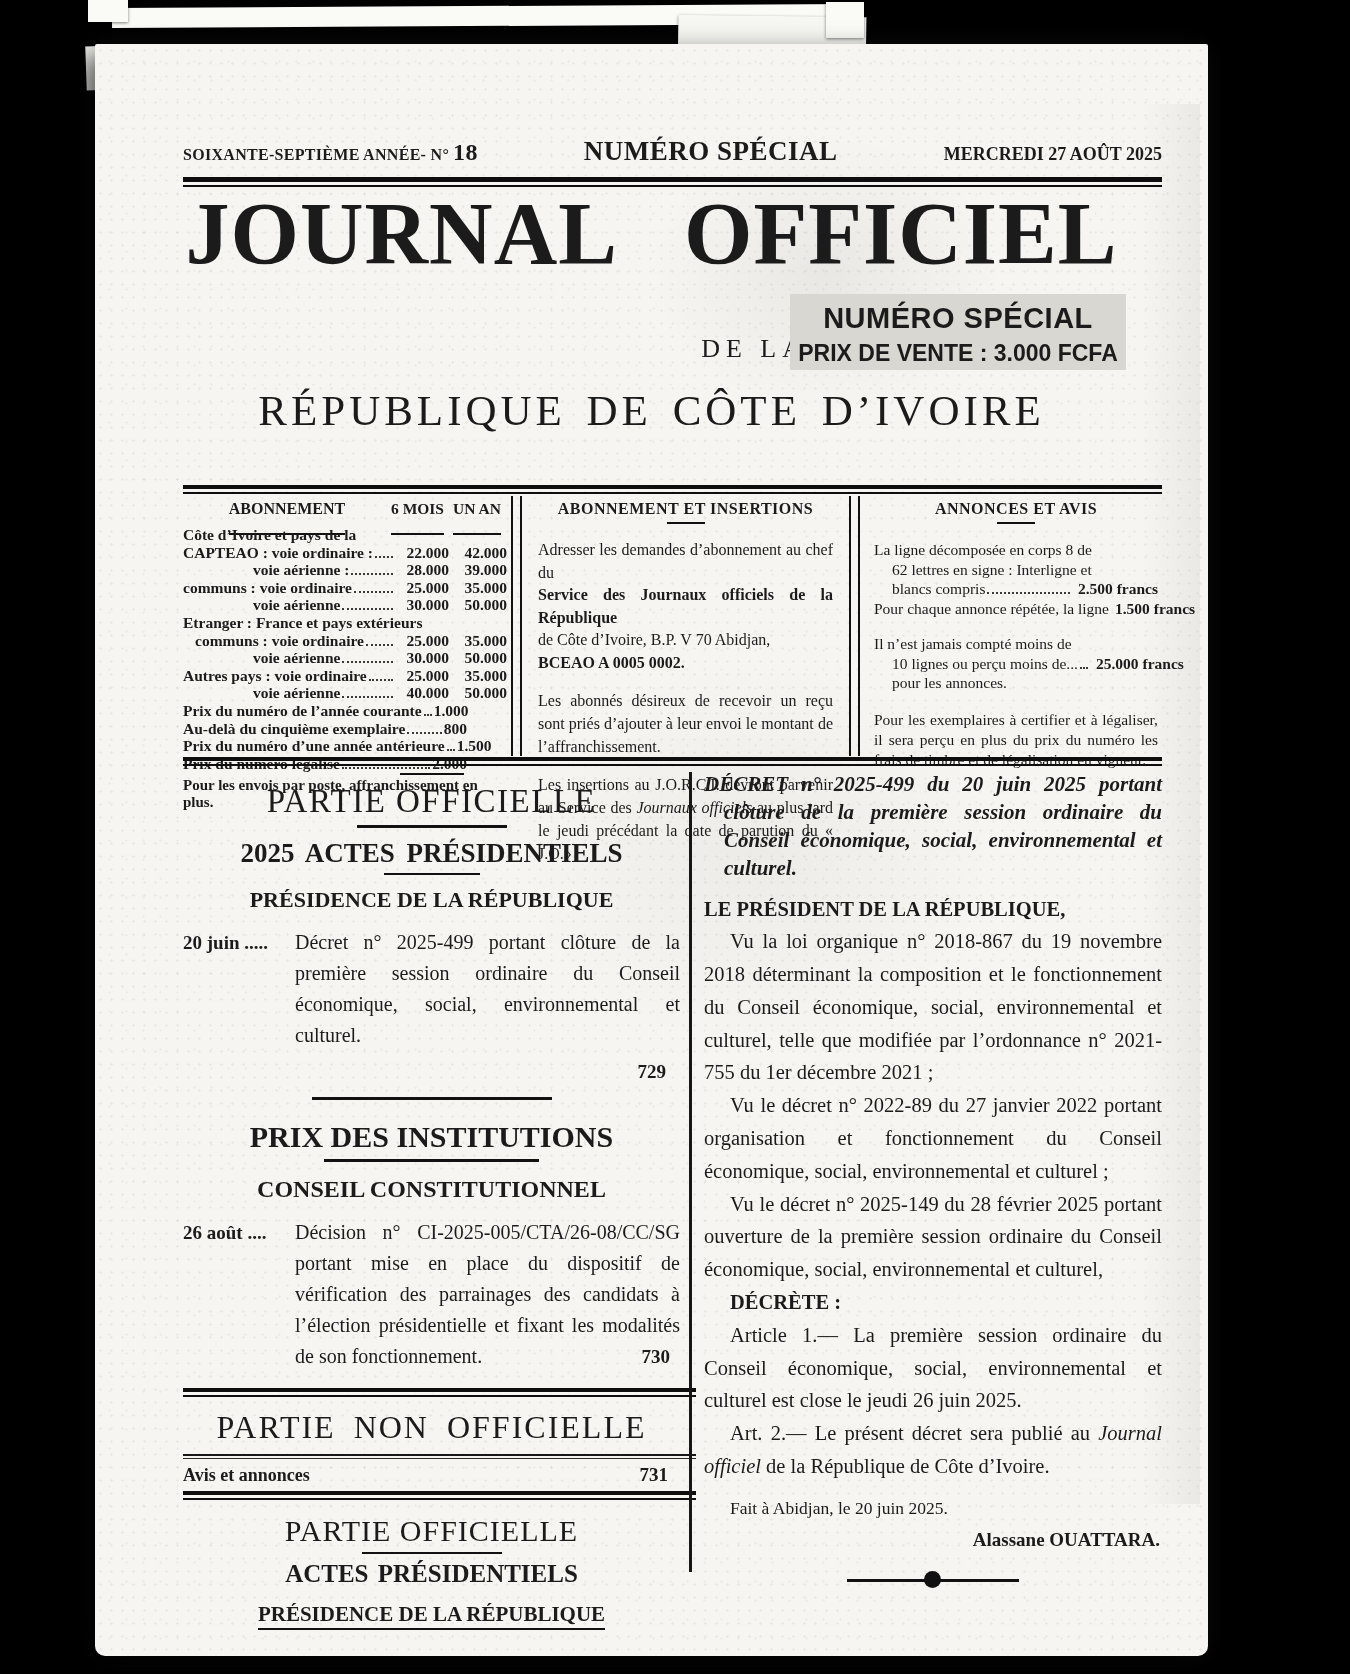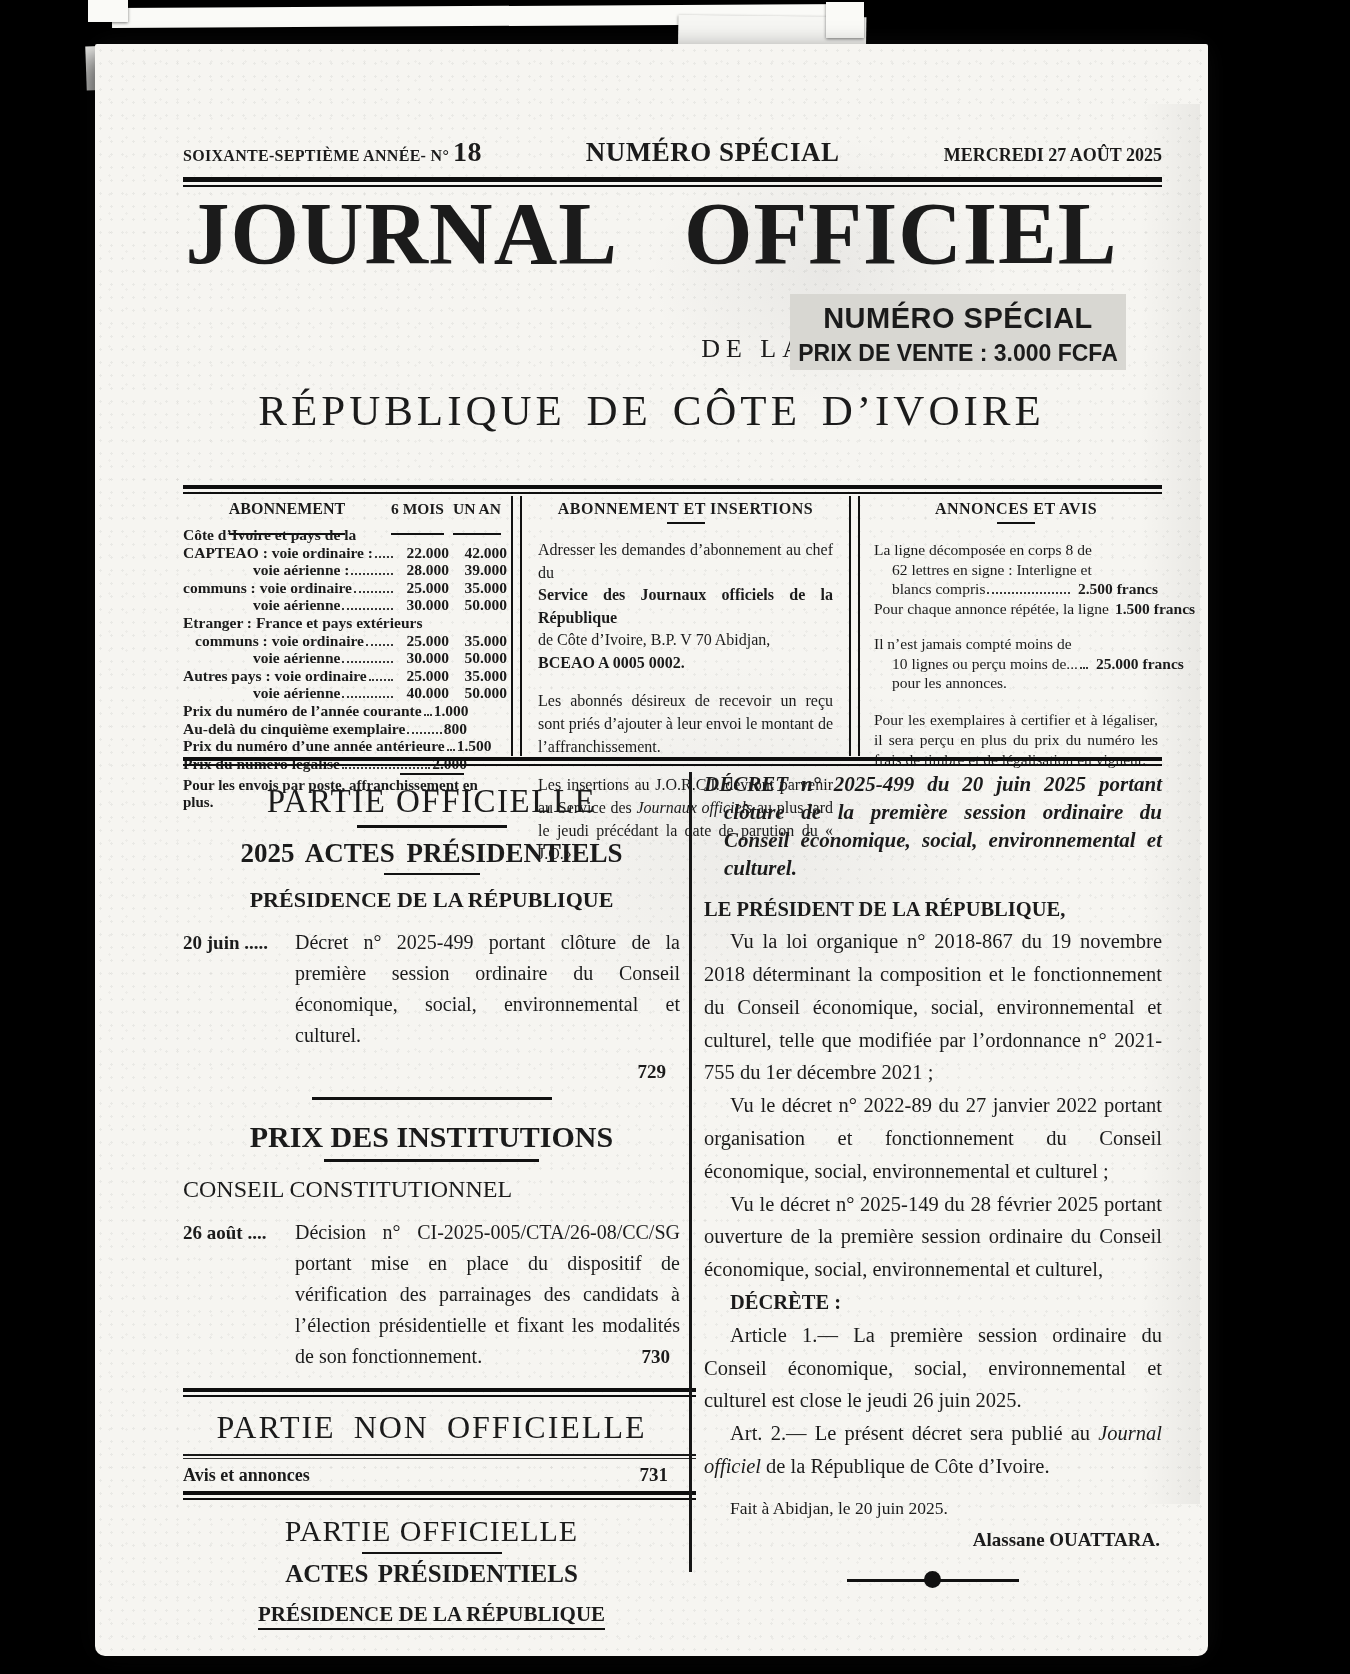--- a/index.html
+++ b/index.html
@@ -14,21 +14,21 @@
     background-image:radial-gradient(rgba(0,0,0,.05) 1px,transparent 1.2px),radial-gradient(rgba(0,0,0,.035) 1px,transparent 1.3px);
     background-size:11px 13px,17px 19px;background-position:0 0,6px 8px;
     border-radius:2px 2px 10px 10px;box-shadow:-12px 10px 28px rgba(0,0,0,.65),0 0 30px rgba(255,255,255,.05);}
   .ghost{position:absolute;pointer-events:none;}
   #ghost1{left:540px;top:80px;width:380px;height:300px;background:radial-gradient(ellipse at center,rgba(55,55,70,.07),transparent 65%);}
   #ghost2{left:400px;top:600px;width:520px;height:420px;background:radial-gradient(ellipse at center,rgba(55,55,70,.05),transparent 65%);}
   #ghost3{right:8px;top:60px;width:60px;height:1400px;background:linear-gradient(to right,transparent,rgba(0,0,0,.05));}
   
   .meta-row{position:absolute;left:88px;right:46px;top:92px;display:flex;align-items:baseline;font-weight:700;}
   .meta-left{font-size:16px;letter-spacing:.3px;white-space:nowrap;}
-  .meta-left .num{font-size:28px;margin-left:4px;}
+  .meta-left .num{font-size:24px;margin-left:4px;}
   .meta-center{flex:1;text-align:center;font-size:27px;letter-spacing:.5px;}
   .meta-right{font-size:18px;white-space:nowrap;}
   .hr-double{border-top:4px solid #0e0e0e;border-bottom:2px solid #0e0e0e;height:3px;}
   #hr1{position:absolute;left:88px;right:46px;top:133px;border-top-width:5px;}
   .masthead{position:absolute;left:0;right:0;top:144px;text-align:center;font-size:88px;font-weight:700;
     letter-spacing:1px;word-spacing:48px;line-height:1.05;white-space:nowrap;}
   .dela{position:absolute;left:412px;top:290px;width:300px;text-align:right;font-size:26px;letter-spacing:6px;}
   .price-box{position:absolute;left:695px;top:250px;width:336px;height:76px;background:#d8d7d2;text-align:center;
     font-family:"Liberation Sans","DejaVu Sans",sans-serif;font-weight:700;padding-top:8px;box-sizing:border-box;}
   .price-box .l1{font-size:29px;letter-spacing:.5px;}
@@ -74,21 +74,21 @@
   .s-po{font-size:33px;letter-spacing:1.5px;text-align:center;}
   .s-acts2025{font-size:27px;font-weight:700;word-spacing:5px;text-align:center;}
   .s-pres{font-size:22px;font-weight:700;text-align:center;margin-bottom:10px;}
   .entry{position:relative;margin-top:14px;font-size:20px;line-height:1.55;}
   .e-date{position:absolute;left:0;top:1px;font-size:19px;font-weight:700;white-space:nowrap;}
   .e-text{margin-left:112px;text-align:justify;}
   .e-page{text-align:right;padding-right:14px;font-size:19px;font-weight:700;margin:10px 0 8px;}
   .e-page-abs{position:absolute;right:10px;bottom:0;font-size:19px;font-weight:700;}
   .divider-sm{width:240px;height:2.5px;background:#111;margin:14px auto 20px;}
   .s-adi{font-size:30px;font-weight:700;text-align:center;}
-  .s-cc{font-size:24px;font-weight:400;text-align:left;margin:14px 0 6px;}
+  .s-cc{font-size:24px;font-weight:700;text-align:center;margin:14px 0 6px;}
   .w-plus{width:calc(100% + 16px);}
   #hrd1{margin-top:16px;}
   .s-pno{font-size:32px;letter-spacing:2px;word-spacing:8px;text-align:center;margin:12px 0 8px;}
   .hr-thin{border-top:2px solid #181818;border-bottom:1.5px solid #2a2a2a;height:2px;}
   .avis-row{display:flex;justify-content:space-between;align-items:baseline;margin:5px 0 5px;}
   .avis-row .t{font-size:18px;font-weight:700;}
   .avis-row .p{font-size:19px;font-weight:700;padding-right:12px;}
   .s-po2{font-size:30px;letter-spacing:1px;text-align:center;margin-top:14px;}
   .s-ap{font-size:25px;font-weight:700;text-align:center;margin-top:6px;word-spacing:3px;}
   .s-pres2{font-size:21px;font-weight:700;text-align:center;margin-top:14px;}

